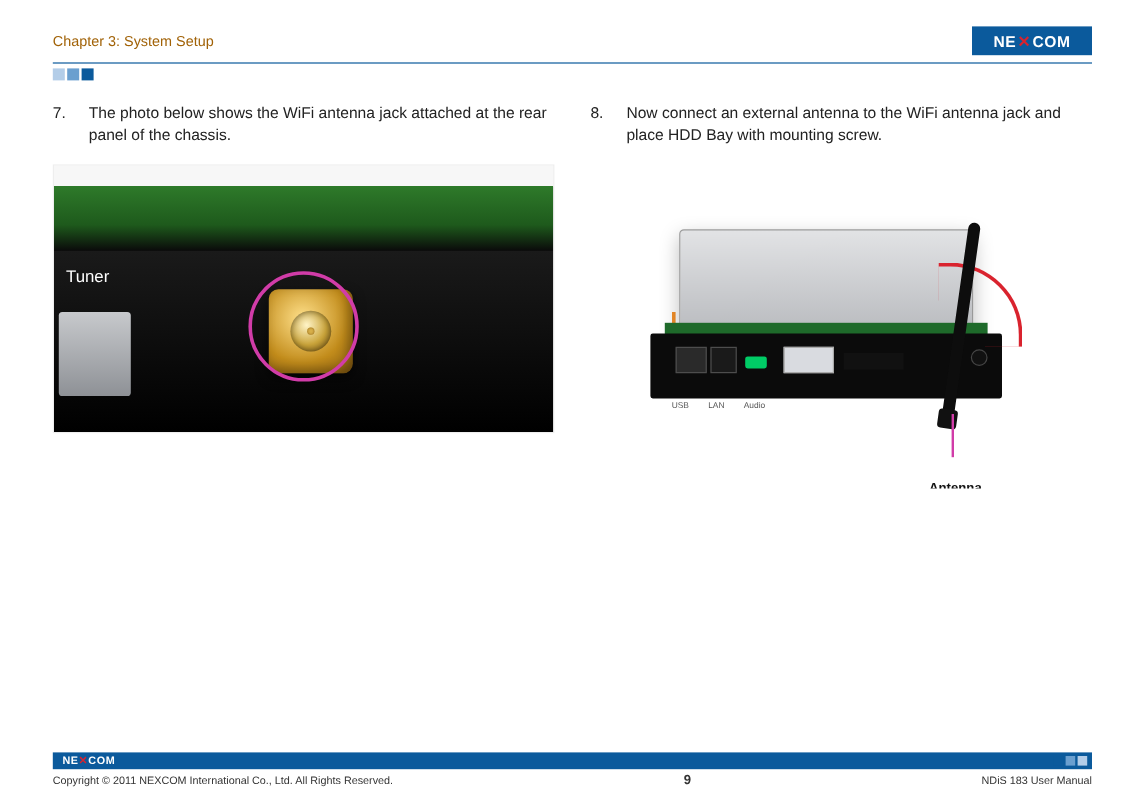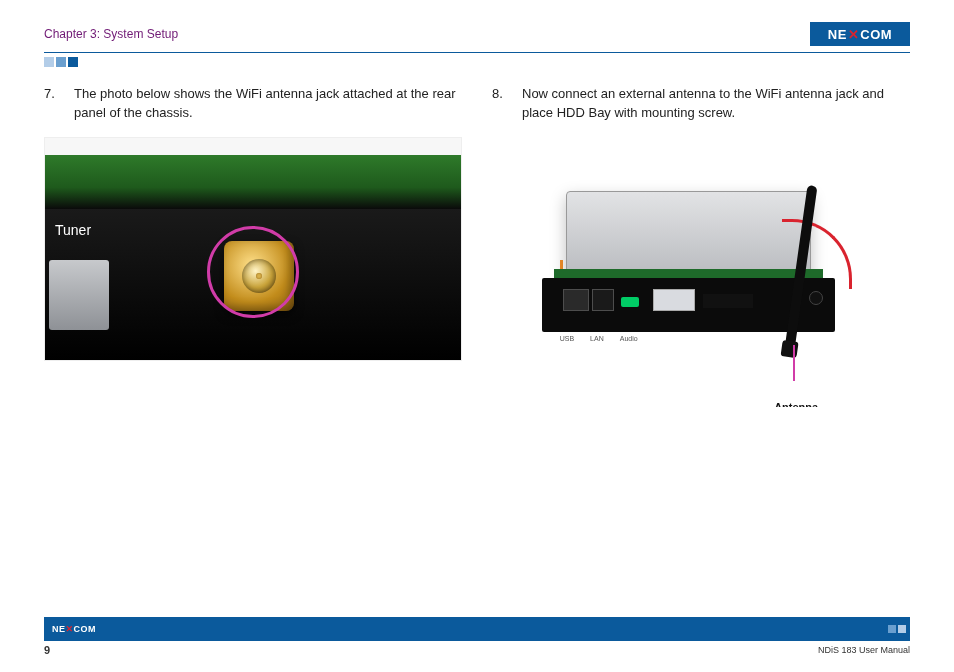--- a/index.html
+++ b/index.html
@@ -11,21 +11,21 @@
     color: #222;
     position: relative;
     padding: 22px 44px 0 44px;
   }
   .header-row {
     display: flex;
     justify-content: space-between;
     align-items: center;
     margin-bottom: 6px;
   }
-  .chapter-title { font-size: 12px; color: #701a75; }
+  .chapter-title { font-size: 12px; color: #a16207; }
   .logo-top {
     width: 100px; height: 24px;
     background: #0b5a9c;
     display: flex; align-items: center; justify-content: center;
     position: relative;
   }
   .logo-top span { color: #fff; font-weight: 700; letter-spacing: 0.5px; font-size: 13px; }
   .logo-top .x { color: #fff; position: relative; display: inline-block; padding: 0 1px;}
   .logo-top .x::before {
     content:""; position:absolute; left:-2px; top:50%; width:14px; height:2px;
@@ -158,21 +158,21 @@
   }
   .callout-label {
     position:absolute; left:67.5%; top:98%; font-size:11px; font-weight:700; color:#111;
   }
 
   
   .footer {
     position:absolute; left:44px; right:44px; bottom:16px;
   }
   .footer-bar {
-    height:24px; background:#0b5a9c; display:flex; align-items:center; justify-content:space-between;
+    height:14px; background:#0b5a9c; display:flex; align-items:center; justify-content:space-between;
     padding:0 4px;
   }
   .footer-logo { color:#fff; font-size:9px; font-weight:700; letter-spacing:0.5px; padding-left:4px;}
   .footer-squares { display:flex; gap:2px; }
   .fsq { width:8px; height:8px; }
   .footer-text-row {
     display:flex; justify-content:space-between; align-items:center; margin-top:3px;
     font-size:9px; color:#333;
   }
   .page-num { font-weight:700; font-size:11px; }
@@ -253,16 +253,17 @@
     <div class="footer-logo">
       <span>NE</span><span style="color:#d9232e;">✕</span><span>COM</span>
     </div>
     <div class="footer-squares">
       <div class="fsq sq3"></div>
       <div class="fsq sq2"></div>
       <div class="fsq sq1"></div>
     </div>
   </div>
   <div class="footer-text-row">
+    <div>Copyright © 2011 NEXCOM International Co., Ltd. All Rights Reserved.</div>
     <div class="page-num">9</div>
     <div>NDiS 183 User Manual</div>
   </div>
 </div>
 
 </body></html>

